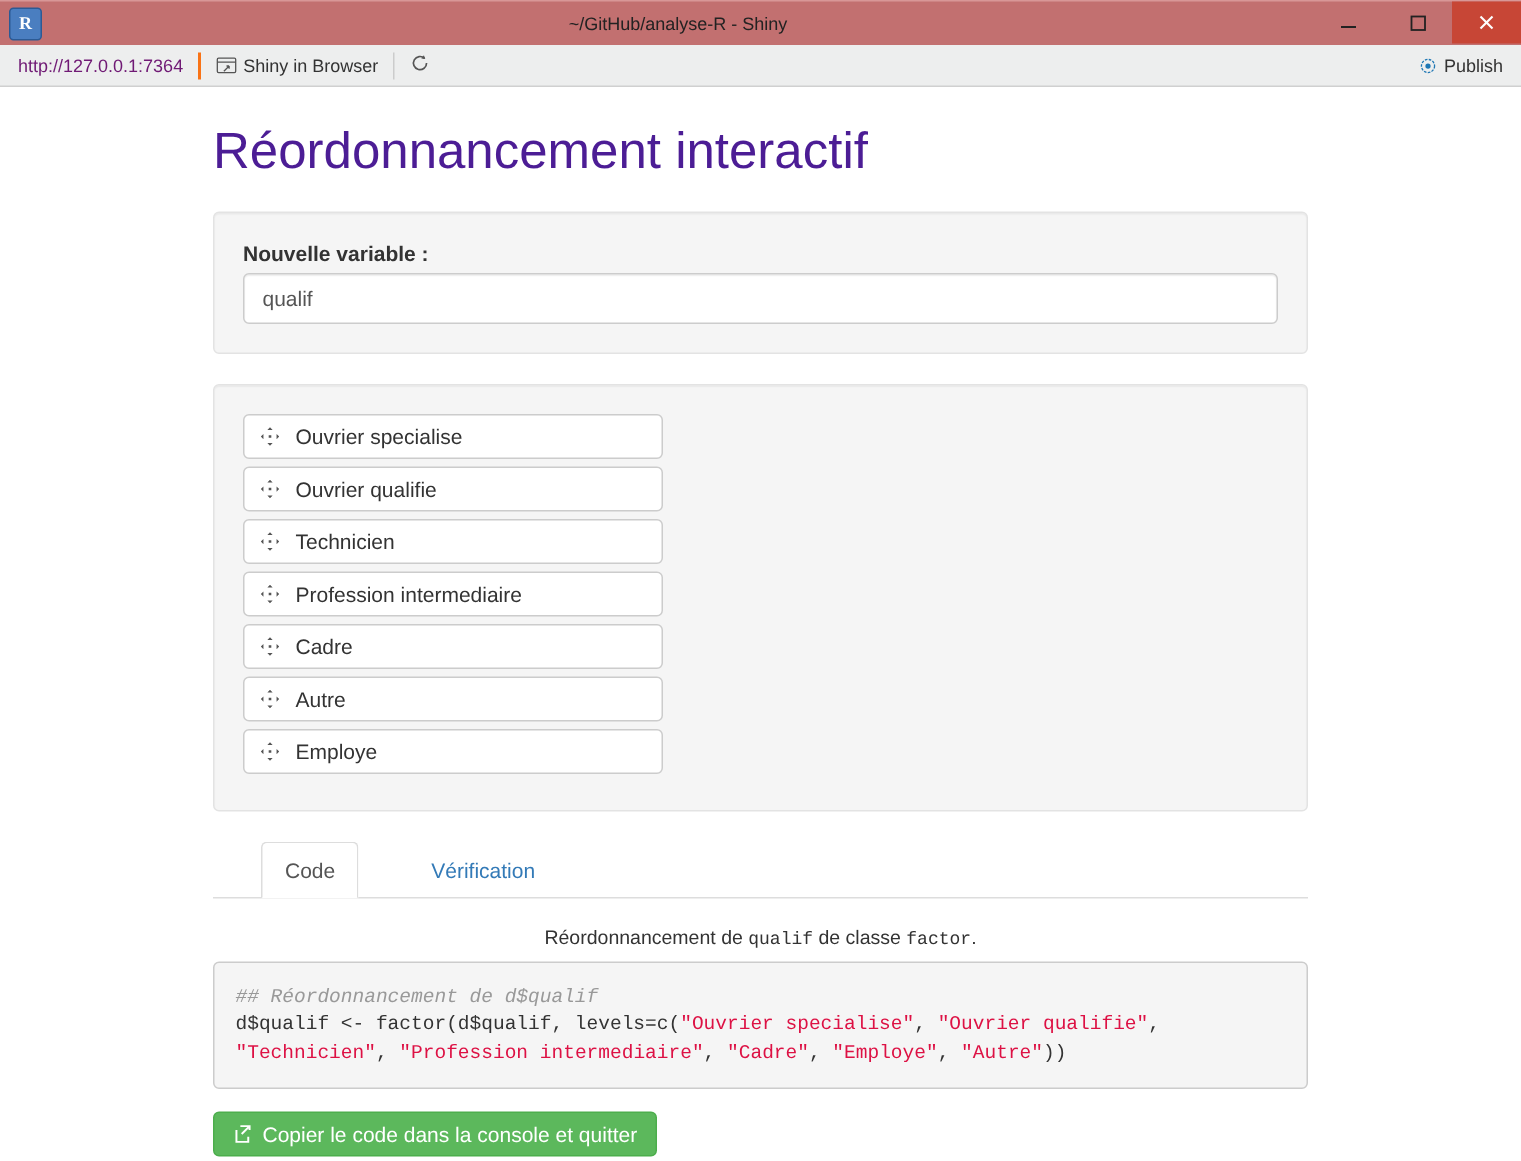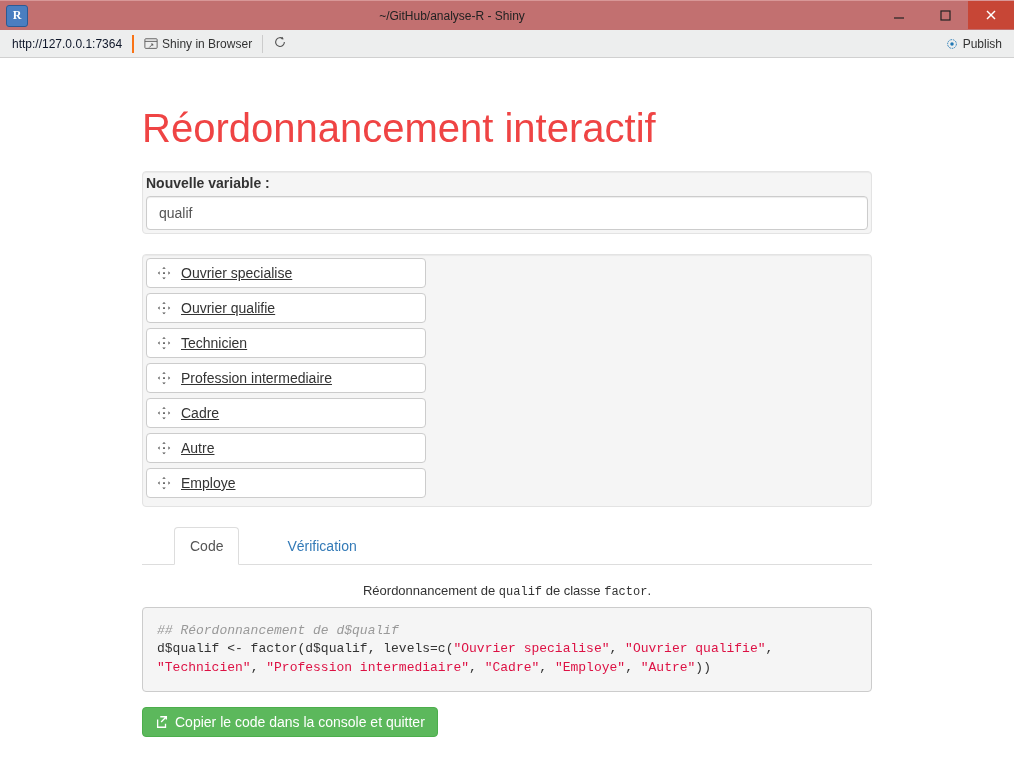--- a/index.html
+++ b/index.html
@@ -9,39 +9,39 @@
     .titlebar { height: 30px; background: #c27070; display: flex; align-items: center; position: relative; border-top: 1px solid #d89797; }
     .titlebar-icon { width: 22px; height: 22px; margin-left: 6px; background: #4a7ec0; border-radius: 3px; display: flex; align-items: center; justify-content: center; color: #fff; font-weight: bold; font-size: 12px; font-family: Georgia, serif; border: 1px solid #2c5a94; }
     .titlebar-title { flex: 1; text-align: center; color: #222; font-size: 12px; }
     .titlebar-controls { display: flex; height: 100%; }
     .titlebar-btn { width: 46px; height: 28px; display: flex; align-items: center; justify-content: center; font-size: 13px; color: #222; cursor: pointer; }
     .titlebar-btn.close { background: #c74636; width: 46px; }
     .titlebar-btn.close svg { stroke: #fff; }
 
     
     .toolbar { height: 28px; background: #edeeee; border-bottom: 1px solid #d0d0d0; display: flex; align-items: center; padding: 0 6px; font-size: 12px; color: #333; gap: 6px; }
-    .toolbar .url { padding: 2px 6px; color: #0f172a; border-right: 2px solid #f97316; padding-right: 10px; }
+    .toolbar .url { padding: 2px 6px; color: #701a75; border-right: 2px solid #f97316; padding-right: 10px; }
     .toolbar .open-browser { display: flex; align-items: center; gap: 4px; cursor: pointer; padding: 2px 4px; border-right: 1px solid #ccc; padding-right: 10px; }
     .toolbar .reload { cursor: pointer; padding: 2px 4px; }
     .toolbar .spacer { flex: 1; }
     .toolbar .publish { display: flex; align-items: center; gap: 4px; cursor: pointer; padding: 2px 6px; color: #333; }
     .toolbar svg { width: 14px; height: 14px; }
 
     
     .viewport { height: 716px; overflow-y: scroll; background: #fff; position: relative; }
     .container { max-width: 760px; margin: 0 auto; padding: 20px 15px 30px 15px; }
 
-    h2.page-title { font-size: 40px; font-weight: 500; color: #ef4444; margin: 28px 0 20px 0; }
-
-    .well { background: #f5f5f5; border: 1px solid #e3e3e3; border-radius: 4px; padding: 3px; margin-bottom: 20px; box-shadow: inset 0 1px 1px rgba(0,0,0,0.05); }
+    h2.page-title { font-size: 34px; font-weight: 500; color: #4c1d95; margin: 4px 0 20px 0; }
+
+    .well { background: #f5f5f5; border: 1px solid #e3e3e3; border-radius: 4px; padding: 19px; margin-bottom: 20px; box-shadow: inset 0 1px 1px rgba(0,0,0,0.05); }
     .well label { display: block; font-weight: 700; margin-bottom: 5px; color: #333; }
     .form-control { width: 100%; height: 34px; padding: 6px 12px; font-size: 14px; color: #555; background: #fff; border: 1px solid #ccc; border-radius: 4px; box-shadow: inset 0 1px 1px rgba(0,0,0,0.075); }
 
     
-    .sort-item { width: 280px; background: #fff; border: 1px solid #ccc; border-radius: 4px; padding: 6px 10px; margin-bottom: 5px; display: flex; align-items: center; gap: 10px; cursor: move; font-size: 14px; color: #333; text-decoration: underline; }
+    .sort-item { width: 280px; background: #fff; border: 1px solid #ccc; border-radius: 4px; padding: 6px 10px; margin-bottom: 5px; display: flex; align-items: center; gap: 10px; cursor: move; font-size: 14px; color: #333; }
     .move-icon { width: 14px; height: 14px; fill: #555; }
 
     
     .nav-tabs { list-style: none; border-bottom: 1px solid #ddd; display: flex; margin-top: 20px; }
     .nav-tabs li { margin-bottom: -1px; }
     .nav-tabs li a { display: block; padding: 10px 15px; border: 1px solid transparent; border-radius: 4px 4px 0 0; color: #337ab7; text-decoration: none; cursor: pointer; margin-left: 32px; }
     .nav-tabs li.active a { color: #555; background: #fff; border-color: #ddd #ddd #fff; cursor: default; }
 
     .tab-content { padding-top: 10px; }
     .desc-line { font-size: 13px; color: #333; margin: 8px 0; text-align: center; }

